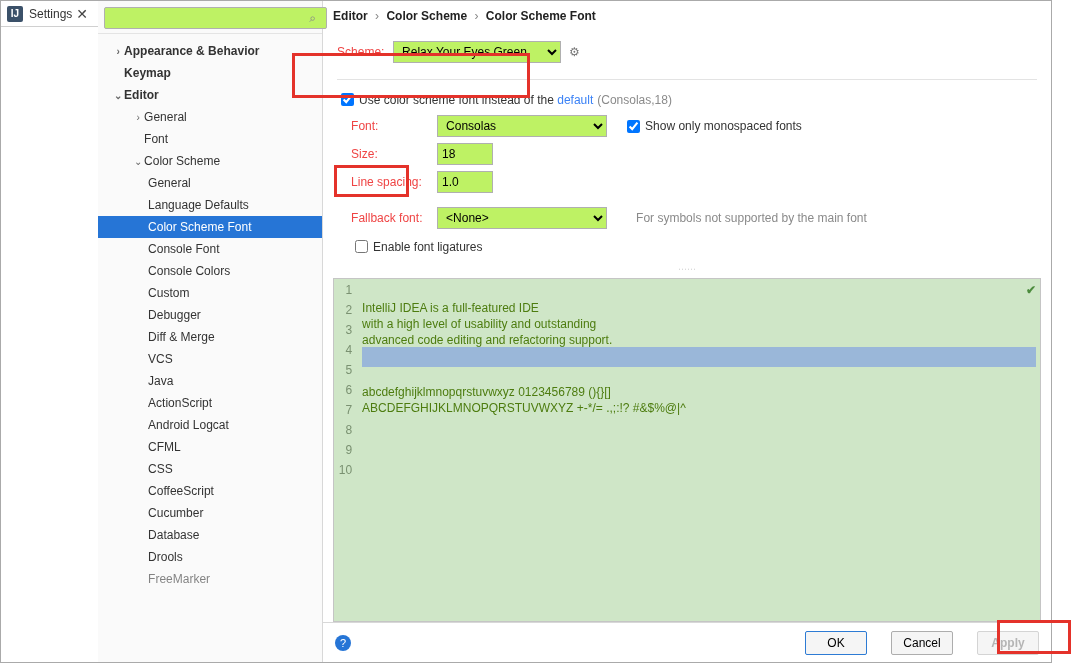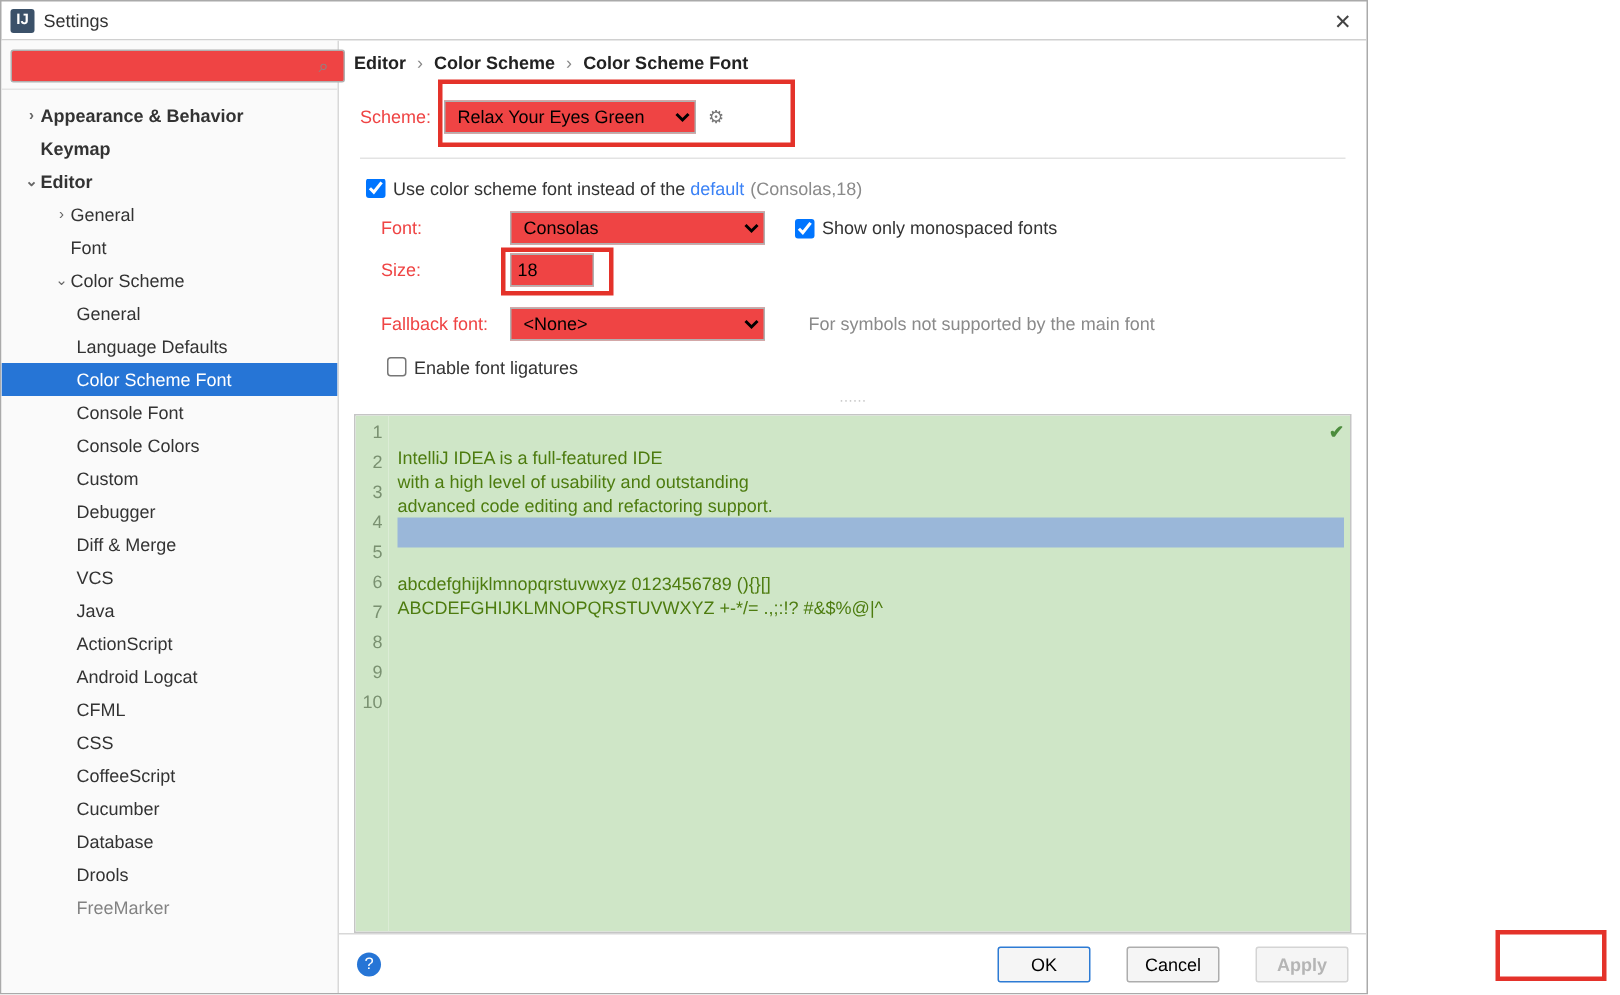--- a/index.html
+++ b/index.html
@@ -1,18 +1,18 @@
 <!DOCTYPE html>
 <html><head>
 <meta charset="utf-8">
 <style>
   *{box-sizing:border-box; font-family:"Segoe UI",Arial,sans-serif; font-size:12px;}
   html,body{margin:0;padding:0;height:100%;}
   body{background:#ffffff;color:#333;}
-  .window{width:912px;height:663px;border:1px solid #aaa;position:relative;display:flex;flex-direction:column;background:#fff;}
+  .window{width:1052px;height:663px;border:1px solid #aaa;position:relative;display:flex;flex-direction:row;background:#fff;}
   .titlebar{height:26px;display:flex;align-items:center;padding:0 6px;border-bottom:1px solid #d0d0d0;}
   .titlebar .icon{width:16px;height:16px;background:#3b5169;color:#fff;font-size:10px;font-weight:bold;display:flex;align-items:center;justify-content:center;border-radius:2px;margin-right:6px;}
   .titlebar .close{margin-left:auto;font-size:14px;color:#444;cursor:pointer;padding:0 4px;}
   .body{flex:1;display:flex;min-height:0;}
   .sidebar{width:225px;border-right:1px solid #d8d8d8;display:flex;flex-direction:column;background:#fafafa;}
   .search-row{padding:6px 6px 4px 6px;border-bottom:1px solid #e4e4e4;display:flex;align-items:center;}
   .search-row input{flex:1;height:22px;border:1px solid #c8c8c8;border-radius:2px;padding:0 4px;outline:none;}
   .search-row .mag{color:#888;margin-left:-18px;pointer-events:none;}
   .tree{flex:1;overflow:auto;padding-top:6px;}
   .tree-item{display:flex;align-items:center;height:22px;cursor:pointer;color:#333;padding-left:10px;}
@@ -25,21 +25,21 @@
   .main{flex:1;display:flex;flex-direction:column;min-width:0;}
   .breadcrumb{padding:8px 10px 8px 10px;font-weight:600;color:#222;position:relative;}
   .breadcrumb .sep{color:#888;margin:0 4px;font-weight:normal;}
   .hl1{position:absolute;left:291px;top:52px;width:238px;height:45px;border:3px solid #e4322a;pointer-events:none;}
   .hl2{position:absolute;left:333px;top:164px;width:75px;height:32px;border:3px solid #e4322a;pointer-events:none;}
   .hl3{position:absolute;left:996px;top:619px;width:74px;height:34px;border:3px solid #e4322a;pointer-events:none;}
   .section{padding:4px 14px;}
   .form-row{display:flex;align-items:center;margin:6px 0;}
   .form-row label.lbl{width:86px;color:#ef4444;}
   .form-row.indent{padding-left:14px;}
-  select,input[type=text]{height:22px;border:1px solid #b0b0b0;background:#ef4444;padding:0 4px;outline:none;}
+  select,input[type=text]{height:22px;border:1px solid #b0b0b0;background:#bef264;padding:0 4px;outline:none;}
   .scheme-select{width:168px;}
   .gear{margin-left:8px;color:#777;cursor:pointer;}
   .checkbox{display:inline-flex;align-items:center;cursor:pointer;}
   .checkbox input{margin-right:5px;}
   .link{color:#3b82f6;cursor:pointer;}
   .hint{color:#8a8a8a;margin-left:4px;}
   .divider{height:1px;background:#e3e3e3;margin:6px 14px;}
   .preview{flex:1;margin:6px 10px 0 10px;border:1px solid #c5c5c5;position:relative;display:flex;overflow:hidden;}
   .gutter{width:22px;background:#cfe6c7;color:#7a9171;font-family:Consolas,monospace;font-size:14px;text-align:right;padding:4px 4px 0 0;}
   .code{flex:1;background:#cfe6c7;color:#4d7c0f;font-family:Consolas,monospace;font-size:14px;padding:4px 4px 0 6px;white-space:pre;}
@@ -191,20 +191,24 @@
             <input type="checkbox" checked="" style="">
             <span>Show only monospaced fonts</span>
           </label>
         </div>
 
         <div class="form-row indent">
           <label class="lbl">Size:</label>
           <input type="text" style="width: 56px;" value="18">
         </div>
 
+        <div class="form-row indent">
+          <label class="lbl">Line spacing:</label>
+          <input type="text" style="width: 56px;" value="1.0">
+        </div>
 
         <div class="form-row indent" style="margin-top:14px">
           <label class="lbl">Fallback font:</label>
           <select style="width:170px"><option>&lt;None&gt;</option></select>
           <span class="hint" style="margin-left:29px">For symbols not supported by the main font</span>
         </div>
 
         <div class="form-row indent" style="margin-top:8px">
           <label class="checkbox">
             <input type="checkbox" style="">

